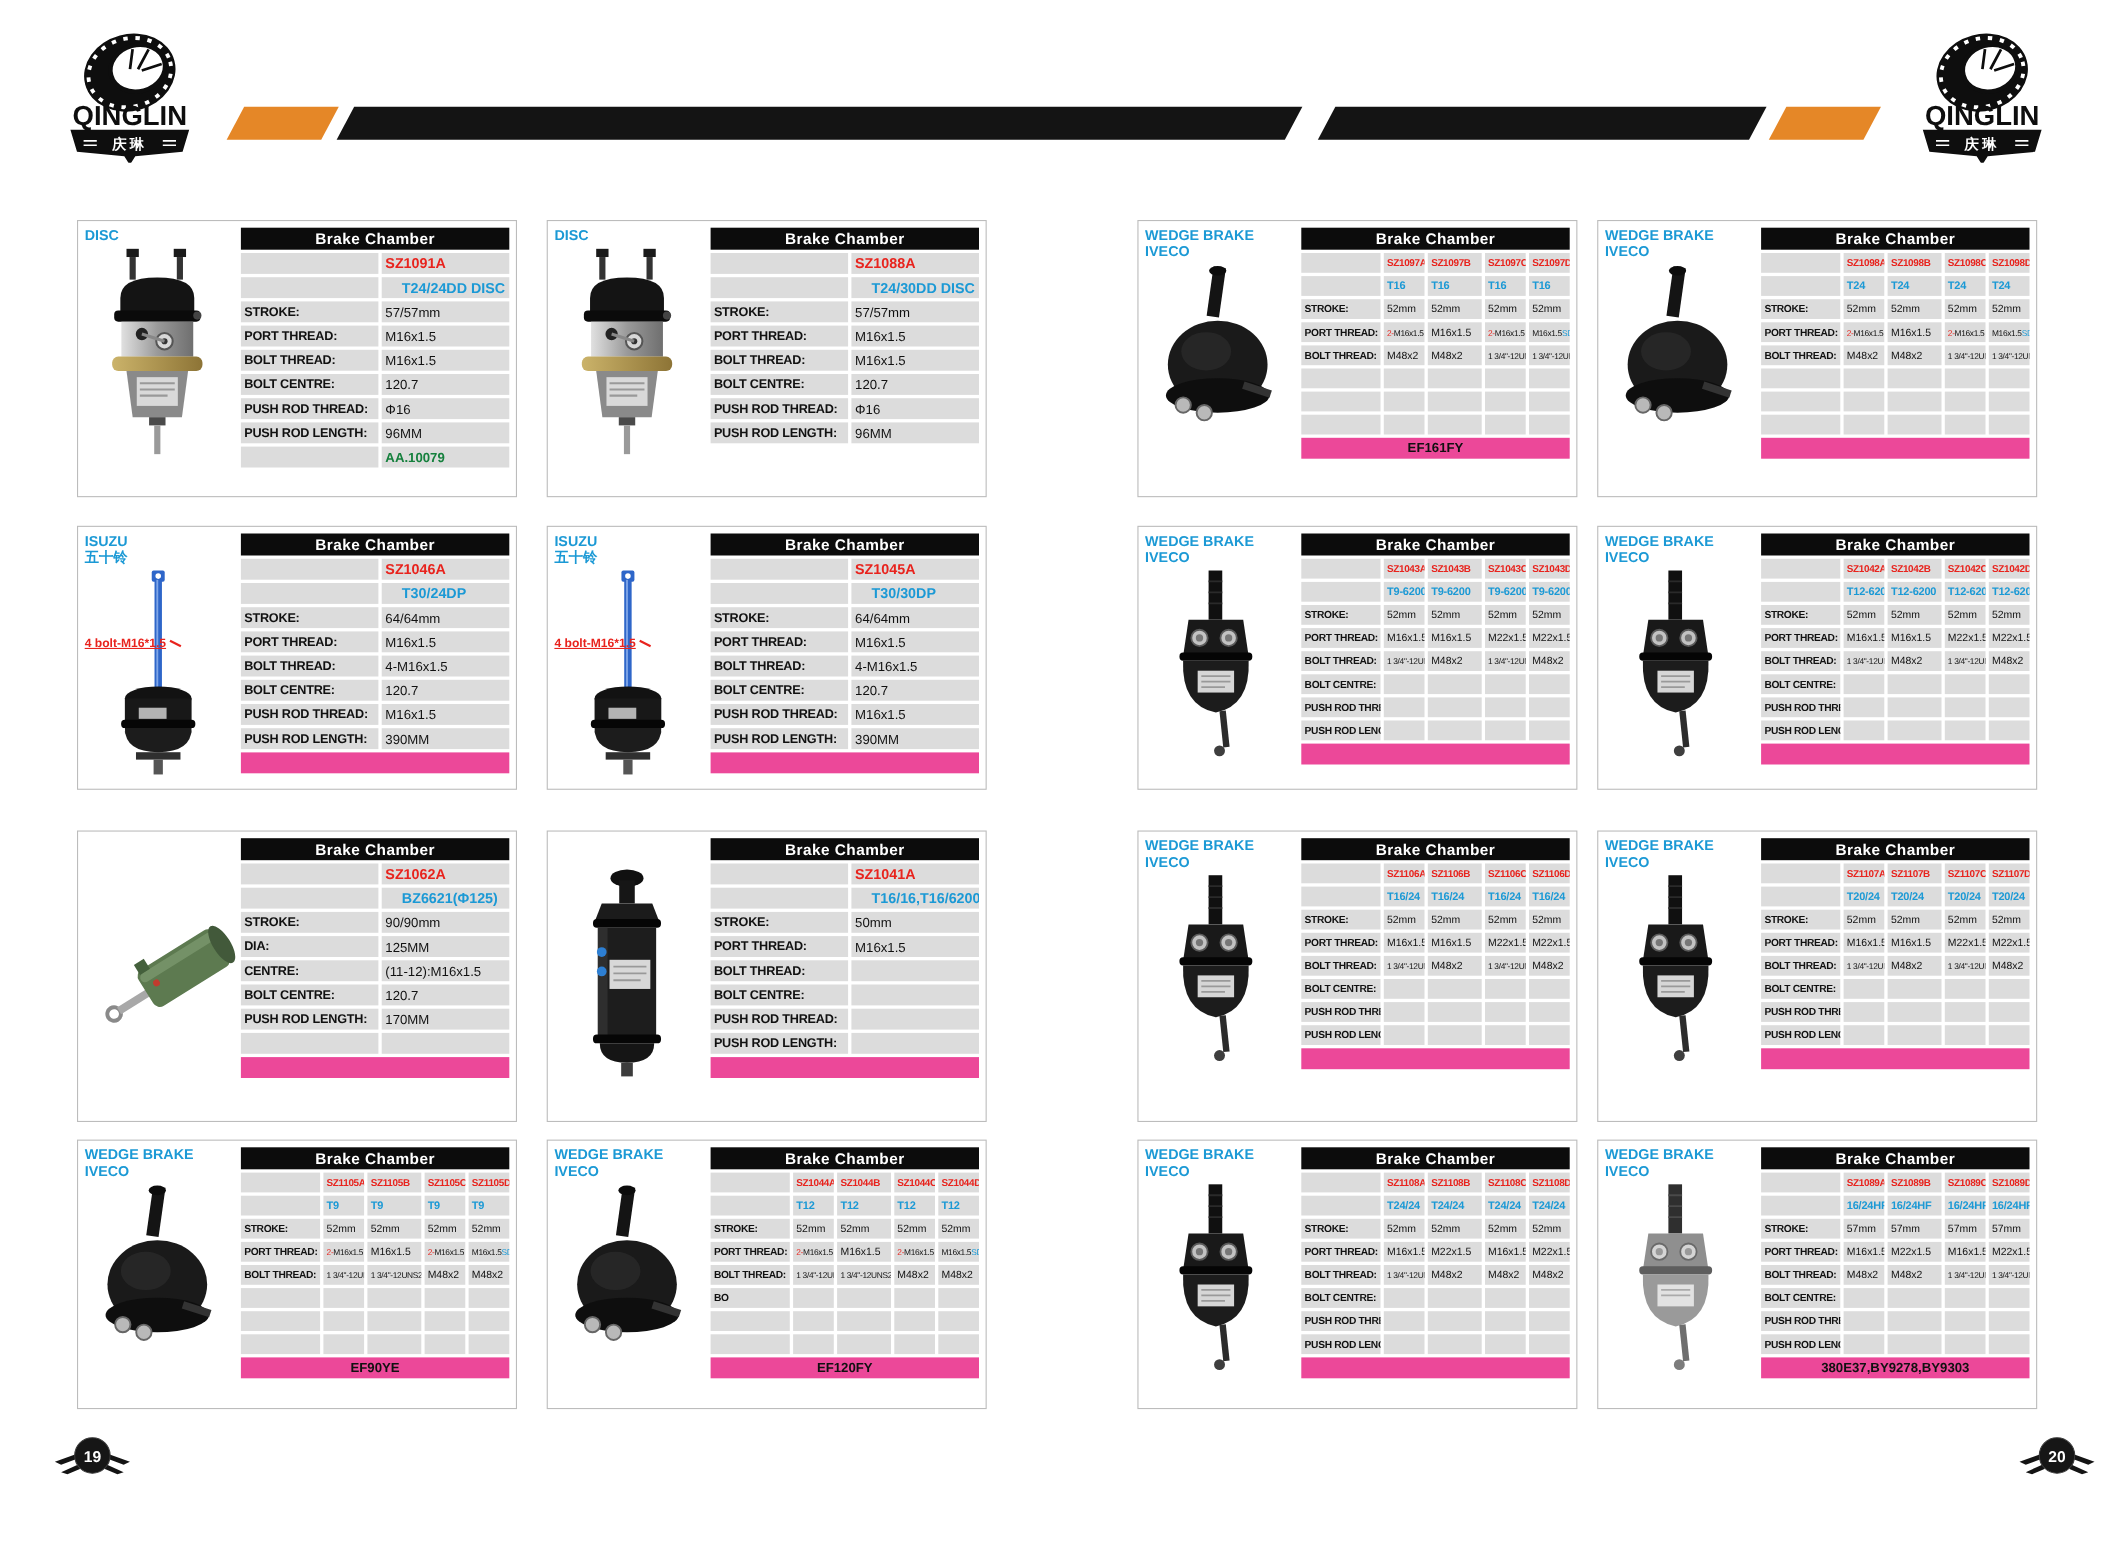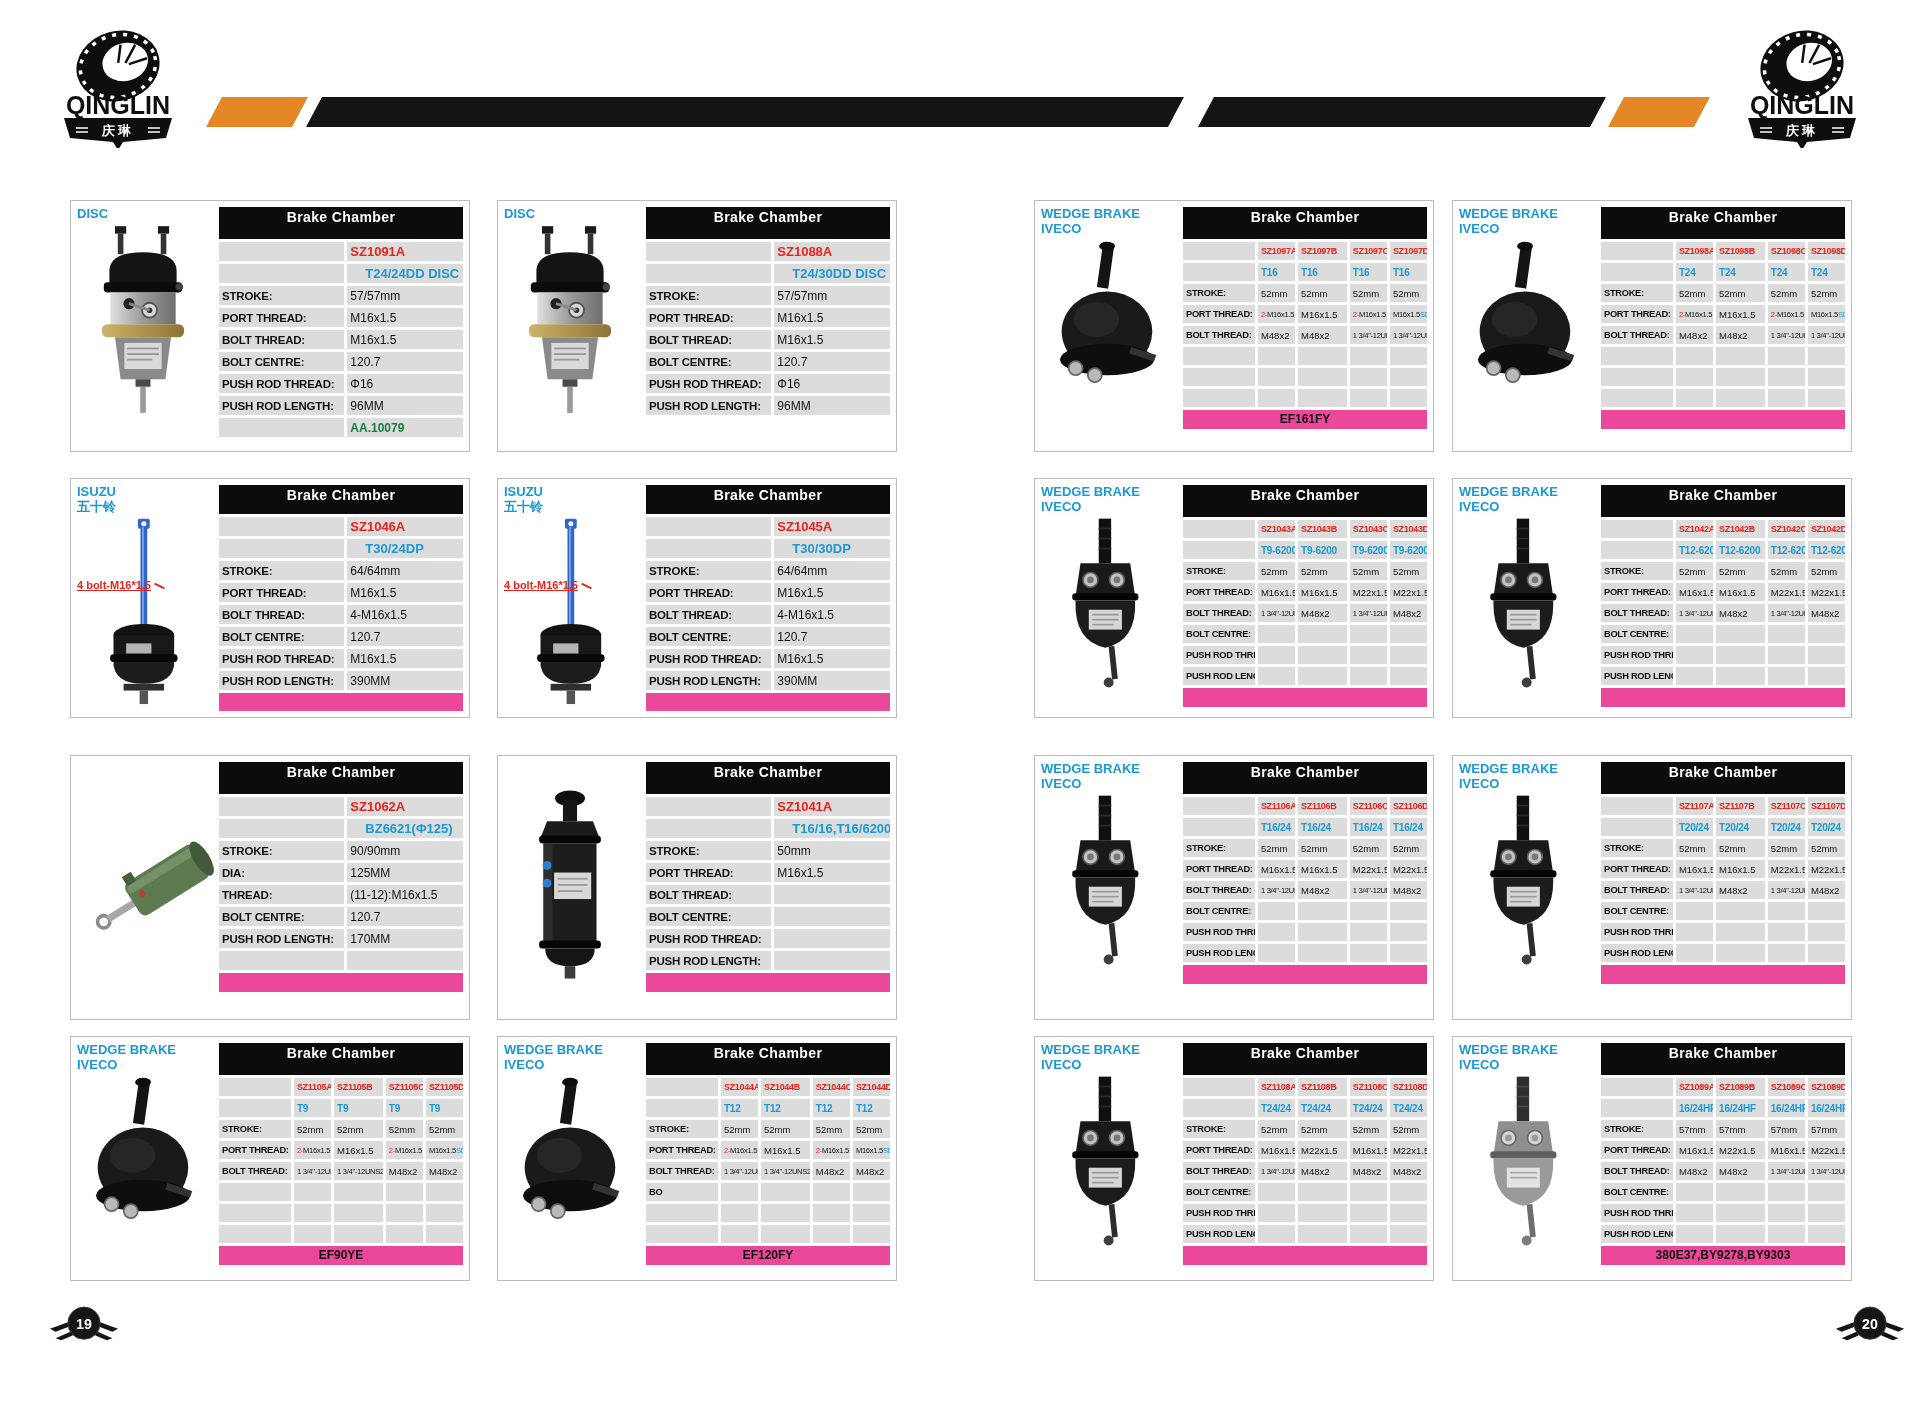--- a/index.html
+++ b/index.html
@@ -28,21 +28,21 @@
   .cat-line{white-space:nowrap;}
   .card-annotation{position:absolute;left:0;top:94px;color:#e8231d;font-weight:bold;
                    font-size:11px;z-index:3;white-space:nowrap;text-decoration:underline;}
   .card-annotation::after{content:"";display:inline-block;margin-left:3px;width:11px;
                    border-top:2px solid #e8231d;transform:rotate(26deg);vertical-align:middle;}
   .card-photo{margin-top:2px;line-height:0;}
   .no-cat .card-photo{margin:auto;}
 
   .ptable{flex:1;display:flex;flex-direction:column;min-width:0;}
   .pt-title{background:#0c0c0c;color:#fff;font-weight:bold;text-align:center;
-            font-size:14px;line-height:20px;height:32px;letter-spacing:.4px;}
+            font-size:14px;line-height:20px;height:20px;letter-spacing:.4px;}
   .pt-row{display:grid;gap:3px;margin-top:3px;}
   .cols1 .pt-row{grid-template-columns:52fr 48fr;}
   .cols4 .pt-row{grid-template-columns:31fr 16fr 21fr 16fr 16fr;}
   .pt-cell{background:#dcdcdc;overflow:hidden;white-space:nowrap;display:flex;
            align-items:center;padding:0 3px;box-sizing:border-box;}
   .cols1 .pt-cell{height:19px;font-size:12px;}
   .cols4 .pt-cell{height:18px;font-size:9.5px;}
   .pt-cell.lab{font-weight:bold;color:#111;}
   .cols1 .pt-cell.lab{font-size:11.5px;letter-spacing:-.2px;}
   .cols4 .pt-cell.lab{font-size:9.3px;letter-spacing:-.3px;}
@@ -528,21 +528,21 @@
         <div class="pt-row">
           <div class="pt-cell lab">
             <span>DIA:</span>
           </div>
           <div class="pt-cell val">
             <span>125MM</span>
           </div>
         </div>
         <div class="pt-row">
           <div class="pt-cell lab">
-            <span>THREAD:</span>
+            <span>CENTRE:</span>
           </div>
           <div class="pt-cell val">
             <span>(11-12):M16x1.5</span>
           </div>
         </div>
         <div class="pt-row">
           <div class="pt-cell lab">
             <span>BOLT CENTRE:</span>
           </div>
           <div class="pt-cell val">

